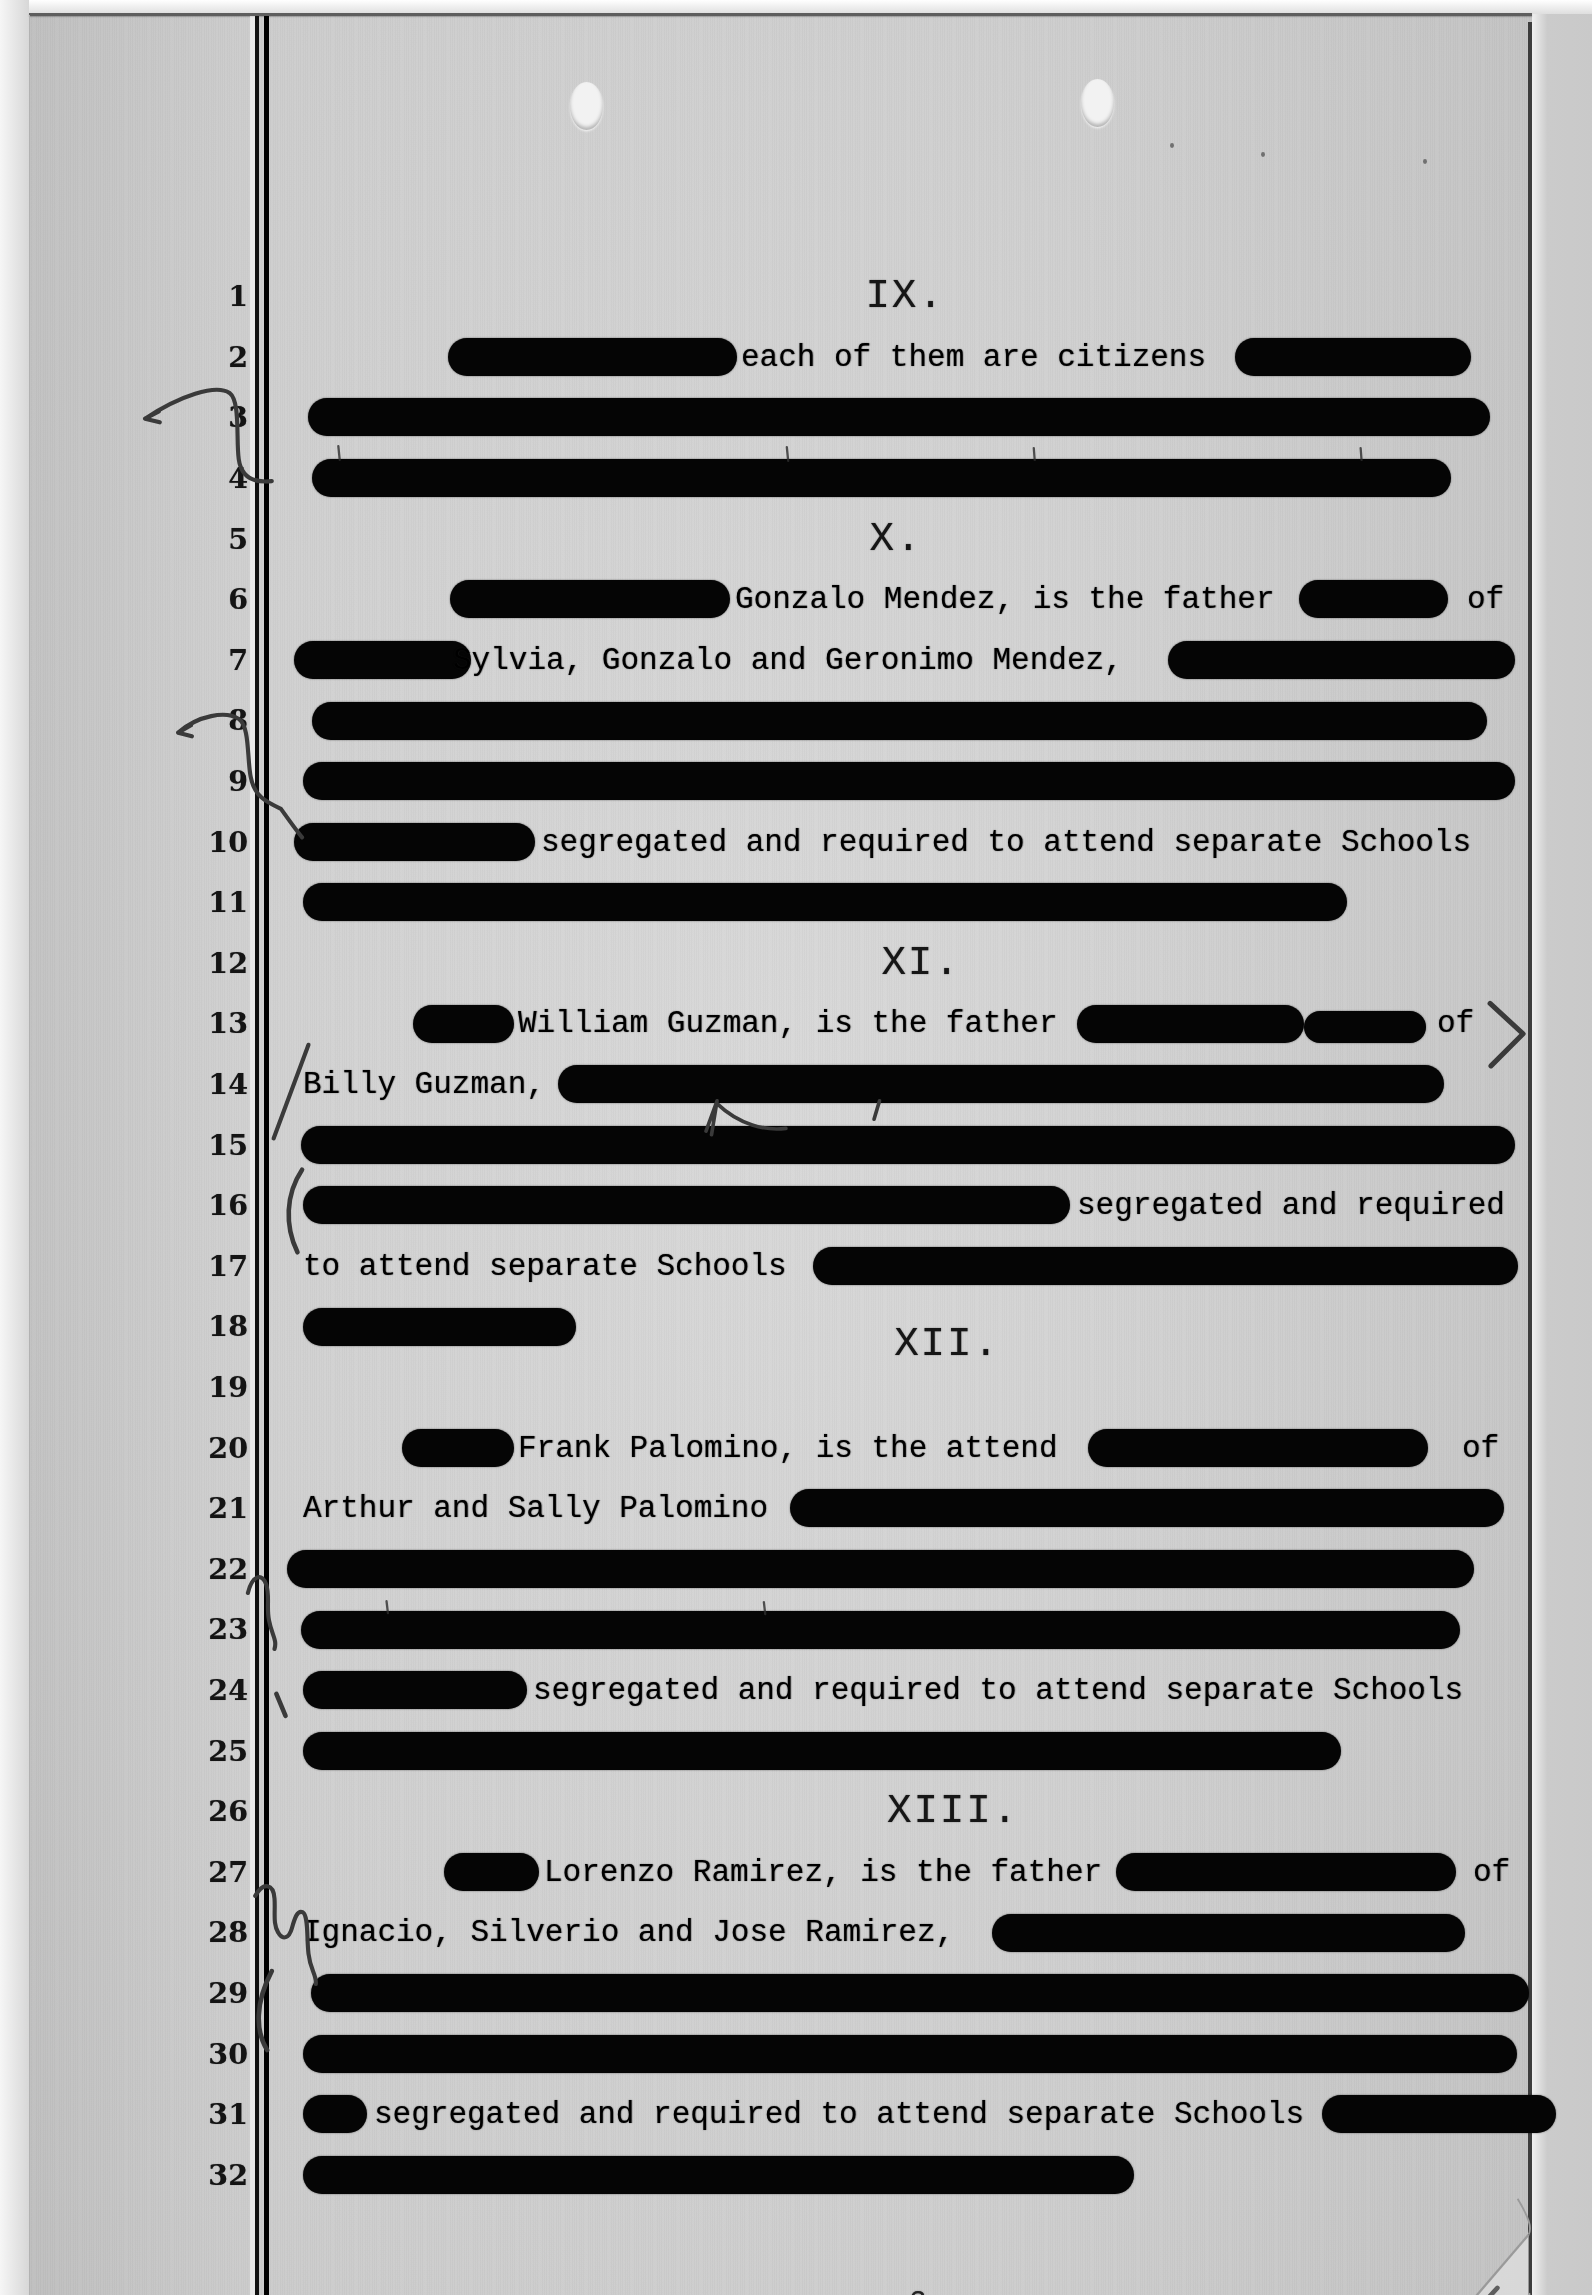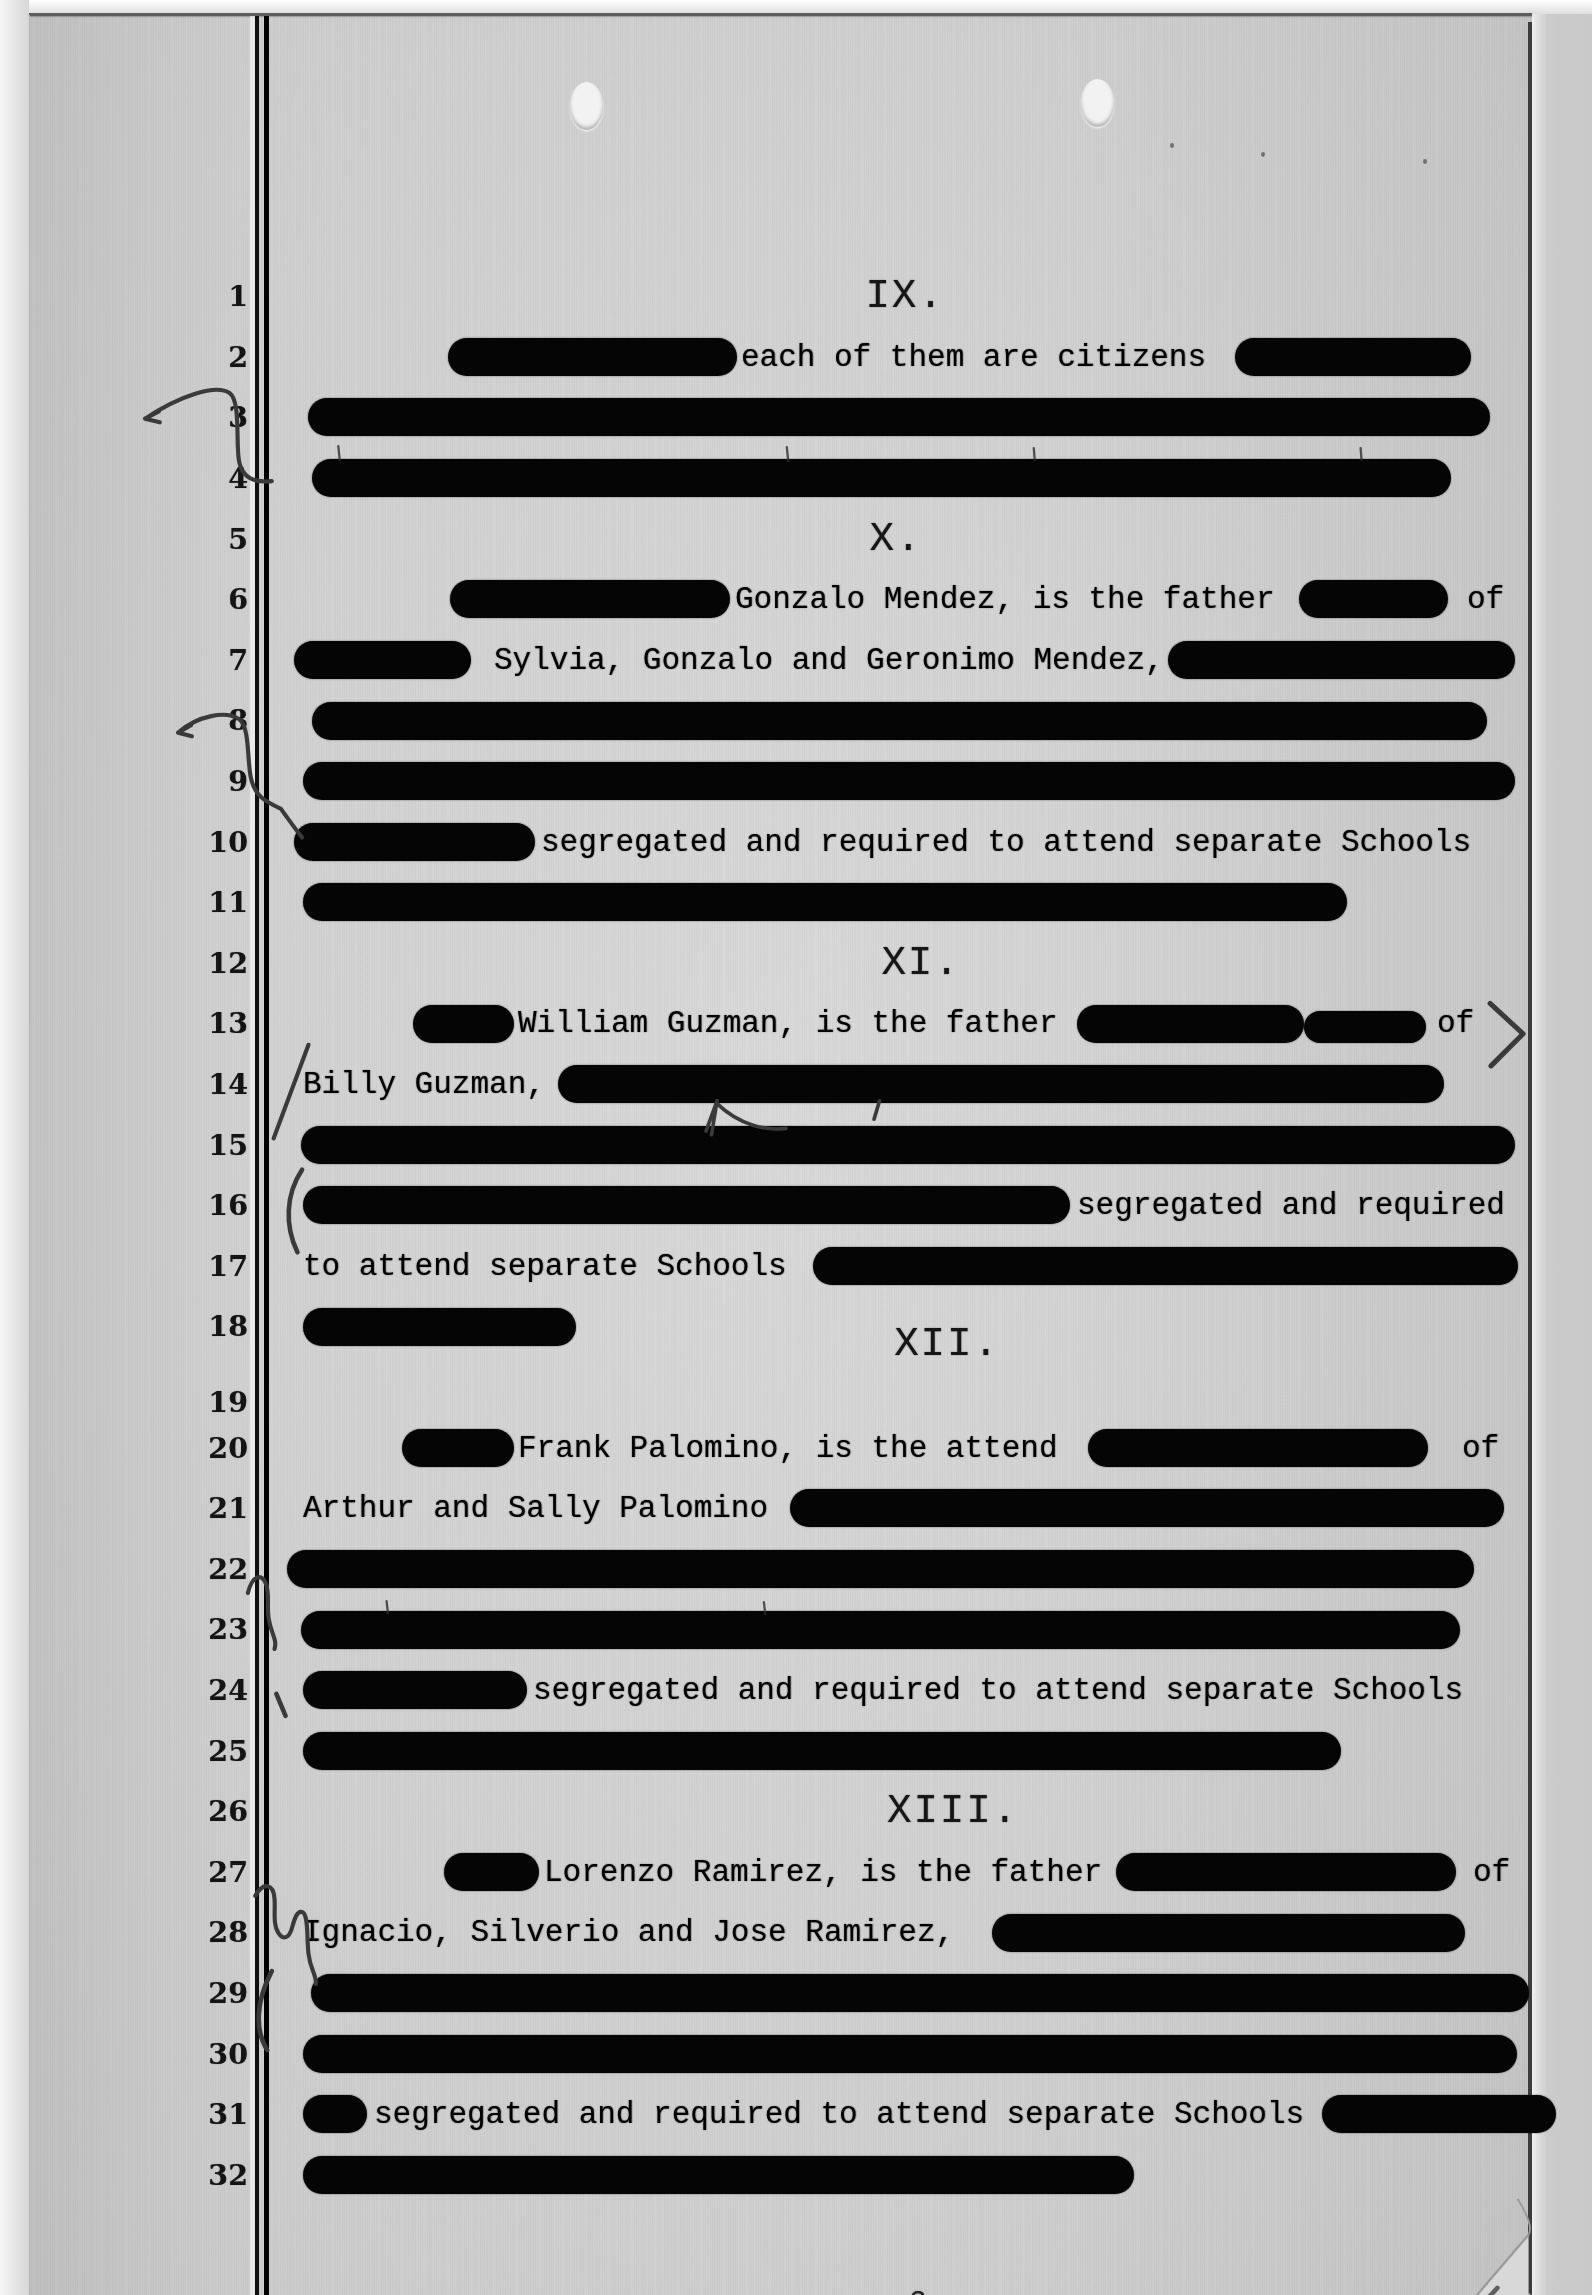--- a/index.html
+++ b/index.html
@@ -87,21 +87,21 @@
       <div class="bar" style="left: 312px; width: 1139px; top: 459px;"></div>
       <div class="lnum" style="left: 165px; top: 539px;">5</div>
       <div class="heading" style="left: 863px; top: 539px;">X.</div>
       <div class="lnum" style="left: 165px; top: 599px;">6</div>
       <div class="bar" style="left: 450px; width: 280px; top: 580px;"></div>
       <div class="tw" style="left: 735px; top: 599px;">Gonzalo Mendez, is the father</div>
       <div class="bar" style="left: 1299px; width: 149px; top: 580px;"></div>
       <div class="tw" style="left: 1467px; top: 599px;">of</div>
       <div class="lnum" style="left: 165px; top: 660px;">7</div>
       <div class="bar" style="left: 294px; width: 177px; top: 641px;"></div>
-      <div class="tw" style="left: 453px; top: 660px; margin-left: 41px;">Sylvia, Gonzalo and Geronimo Mendez,</div>
+      <div class="tw" style="left: 453px; top: 660px;">Sylvia, Gonzalo and Geronimo Mendez,</div>
       <div class="bar" style="left: 1168px; width: 347px; top: 641px;"></div>
       <div class="lnum" style="left: 165px; top: 720px;">8</div>
       <div class="bar" style="left: 312px; width: 1175px; top: 702px;"></div>
       <div class="lnum" style="left: 165px; top: 781px;">9</div>
       <div class="bar" style="left: 303px; width: 1212px; top: 762px;"></div>
       <div class="lnum" style="left: 165px; top: 842px;">10</div>
       <div class="bar" style="left: 294px; width: 241px; top: 823px;"></div>
       <div class="tw" style="left: 541px; top: 842px;">segregated and required to attend separate Schools</div>
       <div class="lnum" style="left: 165px; top: 902px;">11</div>
       <div class="bar" style="left: 303px; width: 1044px; top: 883px;"></div>
@@ -119,21 +119,21 @@
       <div class="lnum" style="left: 165px; top: 1145px;">15</div>
       <div class="bar" style="left: 301px; width: 1214px; top: 1126px;"></div>
       <div class="lnum" style="left: 165px; top: 1205px;">16</div>
       <div class="bar" style="left: 303px; width: 767px; top: 1186px;"></div>
       <div class="tw" style="left: 1077px; top: 1205px;">segregated and required</div>
       <div class="lnum" style="left: 165px; top: 1266px;">17</div>
       <div class="tw" style="left: 303px; top: 1266px;">to attend separate Schools</div>
       <div class="bar" style="left: 813px; width: 705px; top: 1247px;"></div>
       <div class="lnum" style="left: 165px; top: 1326px;">18</div>
       <div class="bar" style="left: 303px; width: 273px; top: 1308px;"></div>
-      <div class="lnum" style="left: 165px; top: 1387px; margin-top: 15px;">19</div>
+      <div class="lnum" style="left: 165px; top: 1387px;">19</div>
       <div class="heading" style="left: 914px; top: 1344px;">XII.</div>
       <div class="lnum" style="left: 165px; top: 1448px;">20</div>
       <div class="bar" style="left: 402px; width: 112px; top: 1429px;"></div>
       <div class="tw" style="left: 518px; top: 1448px;">Frank Palomino, is the attend</div>
       <div class="bar" style="left: 1088px; width: 340px; top: 1429px;"></div>
       <div class="tw" style="left: 1462px; top: 1448px;">of</div>
       <div class="lnum" style="left: 165px; top: 1508px;">21</div>
       <div class="tw" style="left: 303px; top: 1508px;">Arthur and Sally Palomino</div>
       <div class="bar" style="left: 790px; width: 714px; top: 1489px;"></div>
       <div class="lnum" style="left: 165px; top: 1569px;">22</div>

